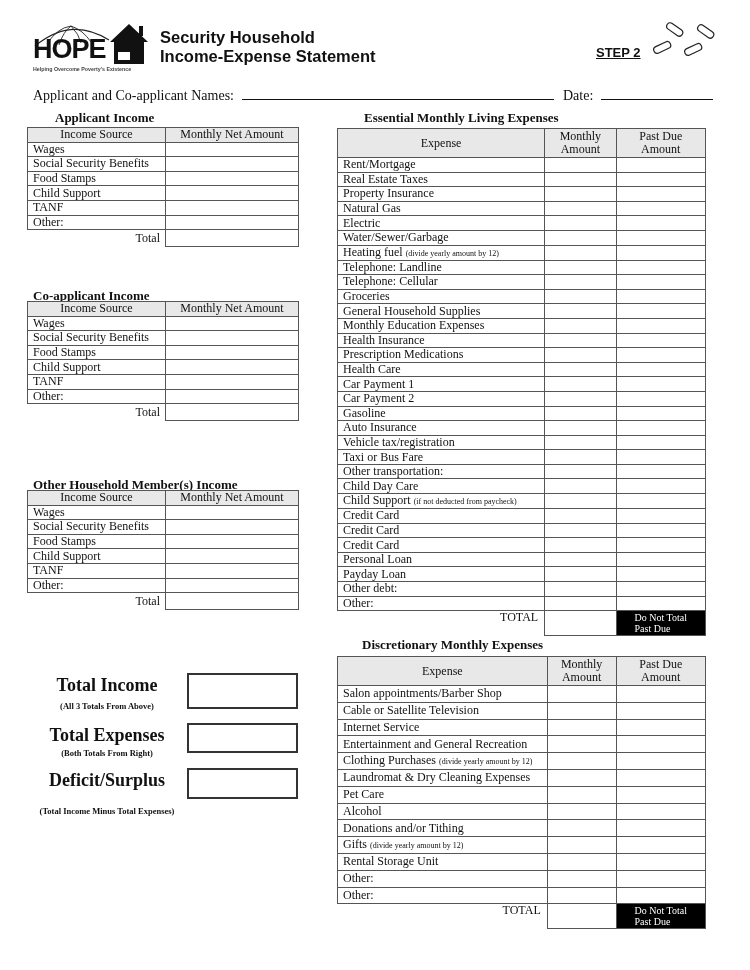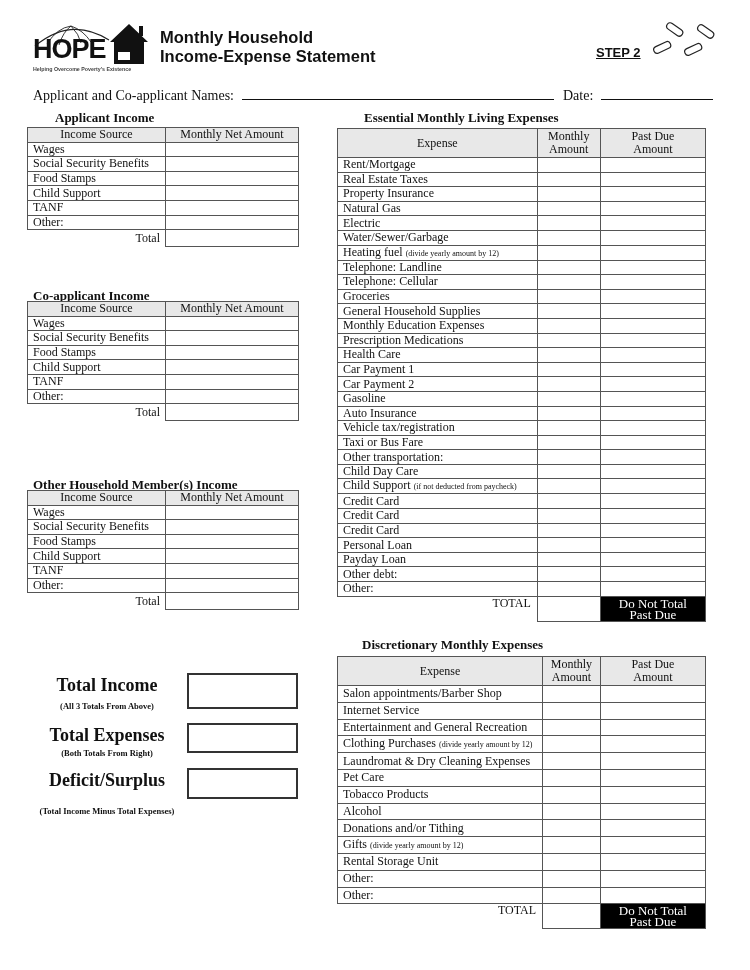--- a/index.html
+++ b/index.html
@@ -29,21 +29,21 @@
     .inc td:last-child, .inc th:last-child { width: 133px; }
     .inc th:first-child { width: 138px; }
     .total-row td.noborder { border: none; text-align: right; }
     .small { font-size: 8px; }
 
     .exp { width: 369px; }
     .exp th.c1, .exp td.c1 { width: 214px; }
     .exp th.c2, .exp td.c2 { width: 79px; }
     .exp th.c3, .exp td.c3 { width: 76px; }
     .exp th { line-height: 13px; padding: 0 2px; }
-    .blackcell { background: #000 !important; color: #fff; font-size: 13px; text-align: center; line-height: 11px; padding: 1px 18px !important; }
+    .blackcell { background: #000 !important; color: #fff; font-size: 10px; text-align: left; line-height: 11px; padding: 1px 18px !important; }
     .dtable td { height: 16.8px; }
 
     
     .sum-label { text-align: center; font-weight: bold; width: 170px; }
     .sum-big { font-size: 18px; }
     .sum-sub { font-size: 8.5px; }
     .sum-box { border: 2px solid #333; width: 111px; }
   </style>
 </head>
 <body>
@@ -55,21 +55,21 @@
     <polygon points="77,24 96,6 115,24 111,24 111,46 81,46 81,24" fill="#111"></polygon>
     <rect x="106" y="8" width="4" height="10" fill="#111"></rect>
     <rect x="85" y="34" width="12" height="8" fill="#fff"></rect>
   </svg>
   <div class="abs sans" style="left:0;top:17px;font-size:27px;font-weight:900;letter-spacing:-1px;line-height:28px;">HOPE</div>
   <div class="abs sans" style="left:86px;top:36px;font-size:6px;font-weight:bold;color:#fff;">INC</div>
   <div class="abs sans" style="left:0;top:48px;font-size:5.3px;font-weight:bold;color:#444;white-space:nowrap;">Helping Overcome Poverty's Existence</div>
 </div>
 
 <div class="abs title">
-  <div>Monthly Household</div>
+  <div>Security Household</div>
   <div>Income-Expense Statement</div>
 </div>
 
 <div class="abs step">STEP 2</div>
 <svg class="abs shoes" viewBox="0 0 70 40">
   <g fill="#fff" stroke="#222" stroke-width="1.2">
     <rect x="16" y="4" width="18" height="7" rx="3.5" transform="rotate(35 25 7)"></rect>
     <rect x="3" y="22" width="18" height="7" rx="3.5" transform="rotate(-25 12 25)"></rect>
     <rect x="47" y="6" width="18" height="7" rx="3.5" transform="rotate(35 56 9)"></rect>
     <rect x="34" y="24" width="18" height="7" rx="3.5" transform="rotate(-25 43 27)"></rect>
@@ -281,20 +281,25 @@
         <td class="c1"><span>General Household Supplies</span></td>
         <td class="c2"></td>
         <td class="c3"></td>
       </tr>
       <tr>
         <td class="c1"><span>Monthly Education Expenses</span></td>
         <td class="c2"></td>
         <td class="c3"></td>
       </tr>
       <tr>
+        <td class="c1"><span>Health Insurance</span></td>
+        <td class="c2"></td>
+        <td class="c3"></td>
+      </tr>
+      <tr>
         <td class="c1"><span>Prescription Medications</span></td>
         <td class="c2"></td>
         <td class="c3"></td>
       </tr>
       <tr>
         <td class="c1"><span>Health Care</span></td>
         <td class="c2"></td>
         <td class="c3"></td>
       </tr>
       <tr>
@@ -396,20 +401,25 @@
       <th class="c3"><span>Past Due</span><br><span>Amount</span></th>
     </tr>
   </thead>
   <tbody id="disc-body">
       <tr>
         <td class="c1"><span>Salon appointments/Barber Shop</span></td>
         <td class="c2"></td>
         <td class="c3"></td>
       </tr>
       <tr>
+        <td class="c1"><span>Cable or Satellite Television</span></td>
+        <td class="c2"></td>
+        <td class="c3"></td>
+      </tr>
+      <tr>
         <td class="c1"><span>Internet Service</span></td>
         <td class="c2"></td>
         <td class="c3"></td>
       </tr>
       <tr>
         <td class="c1"><span>Entertainment and General Recreation</span></td>
         <td class="c2"></td>
         <td class="c3"></td>
       </tr>
       <tr>
@@ -417,25 +427,20 @@
         <td class="c2"></td>
         <td class="c3"></td>
       </tr>
       <tr>
         <td class="c1"><span>Laundromat &amp; Dry Cleaning Expenses</span></td>
         <td class="c2"></td>
         <td class="c3"></td>
       </tr>
       <tr>
         <td class="c1"><span>Pet Care</span></td>
-        <td class="c2"></td>
-        <td class="c3"></td>
-      </tr>
-      <tr>
-        <td class="c1"><span>Tobacco Products</span></td>
         <td class="c2"></td>
         <td class="c3"></td>
       </tr>
       <tr>
         <td class="c1"><span>Alcohol</span></td>
         <td class="c2"></td>
         <td class="c3"></td>
       </tr>
       <tr>
         <td class="c1"><span>Donations and/or Tithing</span></td>

